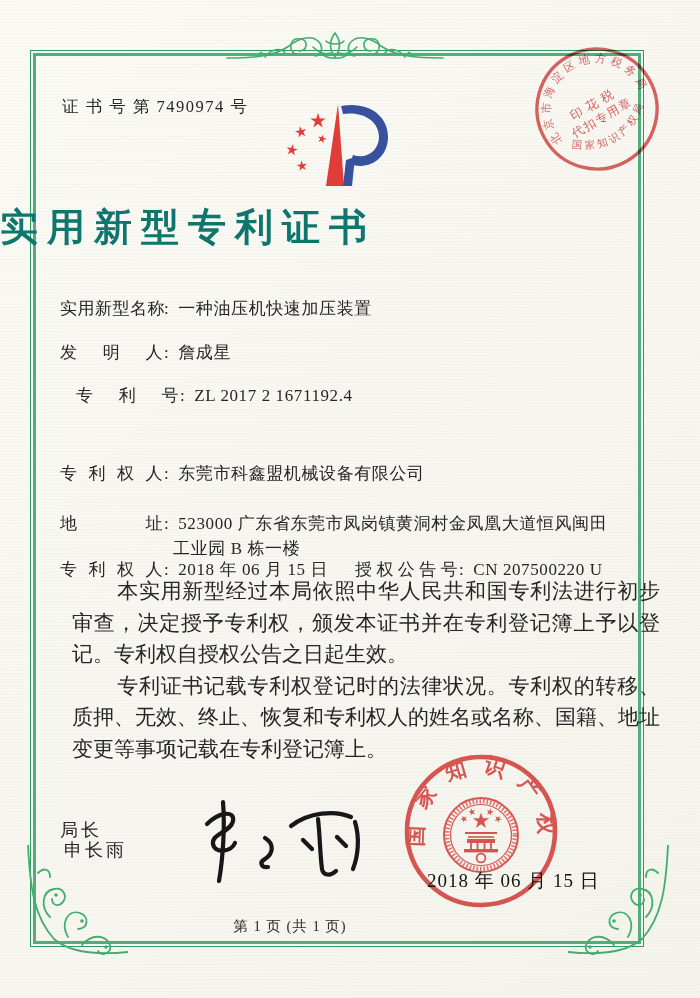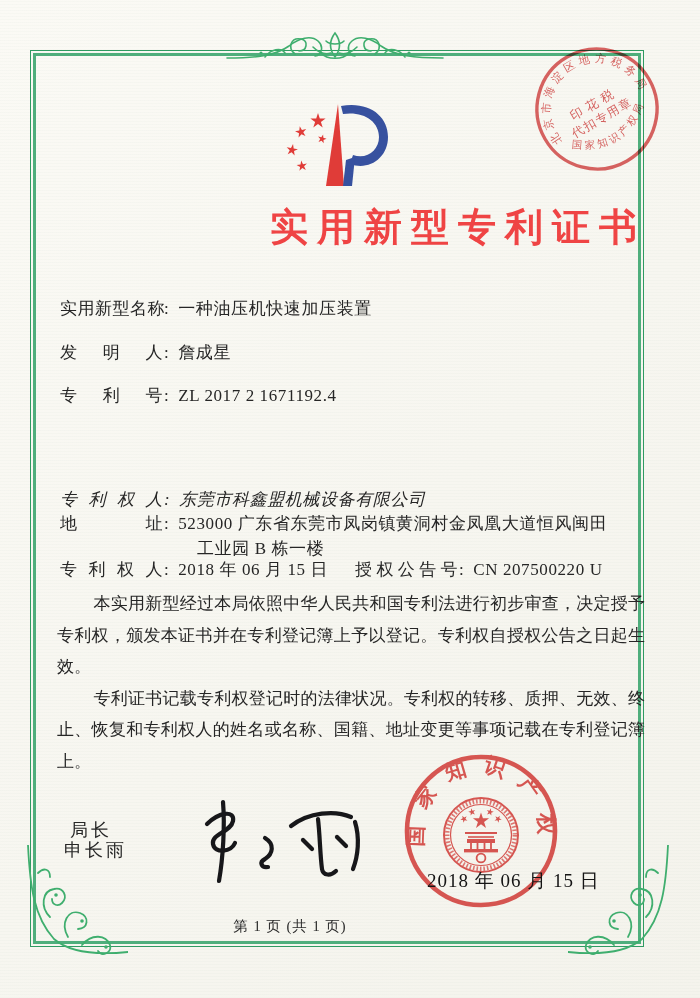--- a/index.html
+++ b/index.html
@@ -19,35 +19,34 @@
     position:absolute;left:33px;top:53px;right:59px;bottom:54px;
     border:3px solid #4fae7c;
   }
   .frame::before{
     content:"";position:absolute;inset:-6px;border:1px solid #2f9a62;
   }
   .ornament{position:absolute;color:#3fae6e;}
   .txt{position:absolute;color:#262626;white-space:nowrap;}
   .certno{left:62px;top:96px;font-size:16.5px;letter-spacing:1.5px;}
   .title{
-    left:0;top:202px;width:646px;text-align:right;
-    font-size:38px;font-weight:700;letter-spacing:9px;color:#ef4444;white-space:nowrap;
+    left:0;top:202px;width:646px;text-align:left;
+    font-size:38px;font-weight:700;letter-spacing:9px;color:#0f766e;white-space:nowrap;
   }
   .frow{left:60px;font-size:17px;letter-spacing:.5px;}
   .flabel{
     display:inline-block;width:103px;
     text-align:justify;text-align-last:justify;
   }
   .fcolon{display:inline-block;margin:0 9px 0 1px;}
   .fval{letter-spacing:.6px;}
   .paras{
-    position:absolute;left:57px;top:576px;width:588px;
-    font-size:17px;line-height:31.5px;color:#262626;
+    position:absolute;left:72px;top:576px;width:588px;
+    font-size:21px;line-height:31.5px;color:#262626;
     text-align:justify;
-    margin-top:12px;
   }
   .paras p{margin:0;text-indent:2.15em;}
   .signer{font-size:18px;letter-spacing:3px;}
   .seal{mix-blend-mode:multiply;}
   .sealdate{
     left:427px;top:868px;font-size:19px;color:#141414;
     letter-spacing:1px;z-index:6;
   }
   .footer{
     left:0;top:917px;width:580px;text-align:center;
@@ -100,20 +99,21 @@
       <path d="M32,72 C22,62 24,46 36,44 C46,42 50,52 44,58 C40,62 34,60 34,54"></path>
       <path d="M50,92 C42,78 50,64 62,68 C72,72 70,84 60,84"></path>
       <path d="M64,100 C74,88 88,90 92,100 C94,108 84,112 80,106"></path>
       <path d="M20,28 C26,22 32,24 32,32"></path>
       <circle cx="38" cy="50" r="1.8" fill="currentColor" stroke="none"></circle>
       <circle cx="64" cy="76" r="1.8" fill="currentColor" stroke="none"></circle>
       <circle cx="88" cy="102" r="1.8" fill="currentColor" stroke="none"></circle>
     </g>
   </svg>
 
+  <div class="txt certno">证 书 号 第 7490974 号</div>
 
   <svg style="position:absolute;left:275px;top:100px;" width="130" height="100" viewBox="0 0 130 100">
     <defs>
       <polygon id="st" points="0,-1 0.225,-0.309 0.951,-0.309 0.363,0.118 0.588,0.809 0,0.382 -0.588,0.809 -0.363,0.118 -0.951,-0.309 -0.225,-0.309"></polygon>
     </defs>
     <g fill="#e03c38">
       <use href="#st" transform="translate(43,21) scale(8)"></use>
       <use href="#st" transform="translate(26,32) scale(6) rotate(-12)"></use>
       <use href="#st" transform="translate(17,50) scale(6) rotate(10)"></use>
       <use href="#st" transform="translate(27,66) scale(5.5) rotate(-8)"></use>
@@ -143,45 +143,45 @@
   </svg>
 
   <div class="txt title">实用新型专利证书</div>
 
   <div class="txt frow" style="top:341px;">
     <span class="flabel">发明人</span><span class="fcolon">:</span><span class="fval">詹成星</span>
   </div>
   <div class="txt frow" style="top:297px;">
     <span class="flabel">实用新型名称</span><span class="fcolon">:</span><span class="fval">一种油压机快速加压装置</span>
   </div>
-  <div class="txt frow" style="top:384px;">
+  <div class="txt frow" style="top:384px;margin-left:16px;">
     <span class="flabel">专利号</span><span class="fcolon">:</span><span class="fval">ZL 2017 2 1671192.4</span>
   </div>
-  <div class="txt frow" style="top:488px;font-style:italic;">
+  <div class="txt frow" style="top:462px;">
     <span class="flabel">专利权人</span><span class="fcolon">:</span><span class="fval">东莞市科鑫盟机械设备有限公司</span>
   </div>
   <div class="txt frow" style="top:512px;">
     <span class="flabel">地址</span><span class="fcolon">:</span><span class="fval">523000 广东省东莞市凤岗镇黄洞村金凤凰大道恒风闽田</span>
   </div>
-  <div class="txt frow" style="top:537px;left:173px;margin-left:24px;">
+  <div class="txt frow" style="top:537px;left:173px;">
     <span class="fval">工业园 B 栋一楼</span>
   </div>
   <div class="txt frow" style="top:558px;">
     <span class="flabel">专利权人</span><span class="fcolon">:</span><span class="fval">2018 年 06 月 15 日</span>
     <span style="position:absolute;left:295px;top:0;">
       <span class="flabel">授权公告号</span><span class="fcolon">:</span><span class="fval">CN 207500220 U</span>
     </span>
   </div>
 
   <div class="paras">
     <p>本实用新型经过本局依照中华人民共和国专利法进行初步审查，决定授予专利权，颁发本证书并在专利登记簿上予以登记。专利权自授权公告之日起生效。</p>
     <p>专利证书记载专利权登记时的法律状况。专利权的转移、质押、无效、终止、恢复和专利权人的姓名或名称、国籍、地址变更等事项记载在专利登记簿上。</p>
   </div>
 
-  <div class="txt signer" style="left:70px;top:818px;text-align:right;">局长</div>
+  <div class="txt signer" style="left:60px;top:818px;text-align:right;">局长</div>
   <div class="txt signer" style="left:64px;top:838px;">申长雨</div>
 
   <svg style="position:absolute;left:185px;top:796px;" width="195" height="90" viewBox="0 0 195 90">
     <g fill="none" stroke="#17171a" stroke-width="4.2" stroke-linecap="round" stroke-linejoin="round">
       <path d="M22,28 C34,16 50,14 48,25 C46,36 26,38 28,48 C30,58 46,56 50,47"></path>
       <path d="M38,6 C40,30 38,62 34,85"></path>
       <path d="M80,42 C90,48 88,58 80,63 C74,66 76,72 83,71"></path>
       <path d="M106,30 C124,16 150,14 166,21"></path>
       <path d="M133,23 C135,40 135,58 137,73 C138,80 146,80 151,75"></path>
       <path d="M118,44 L127,53"></path>

